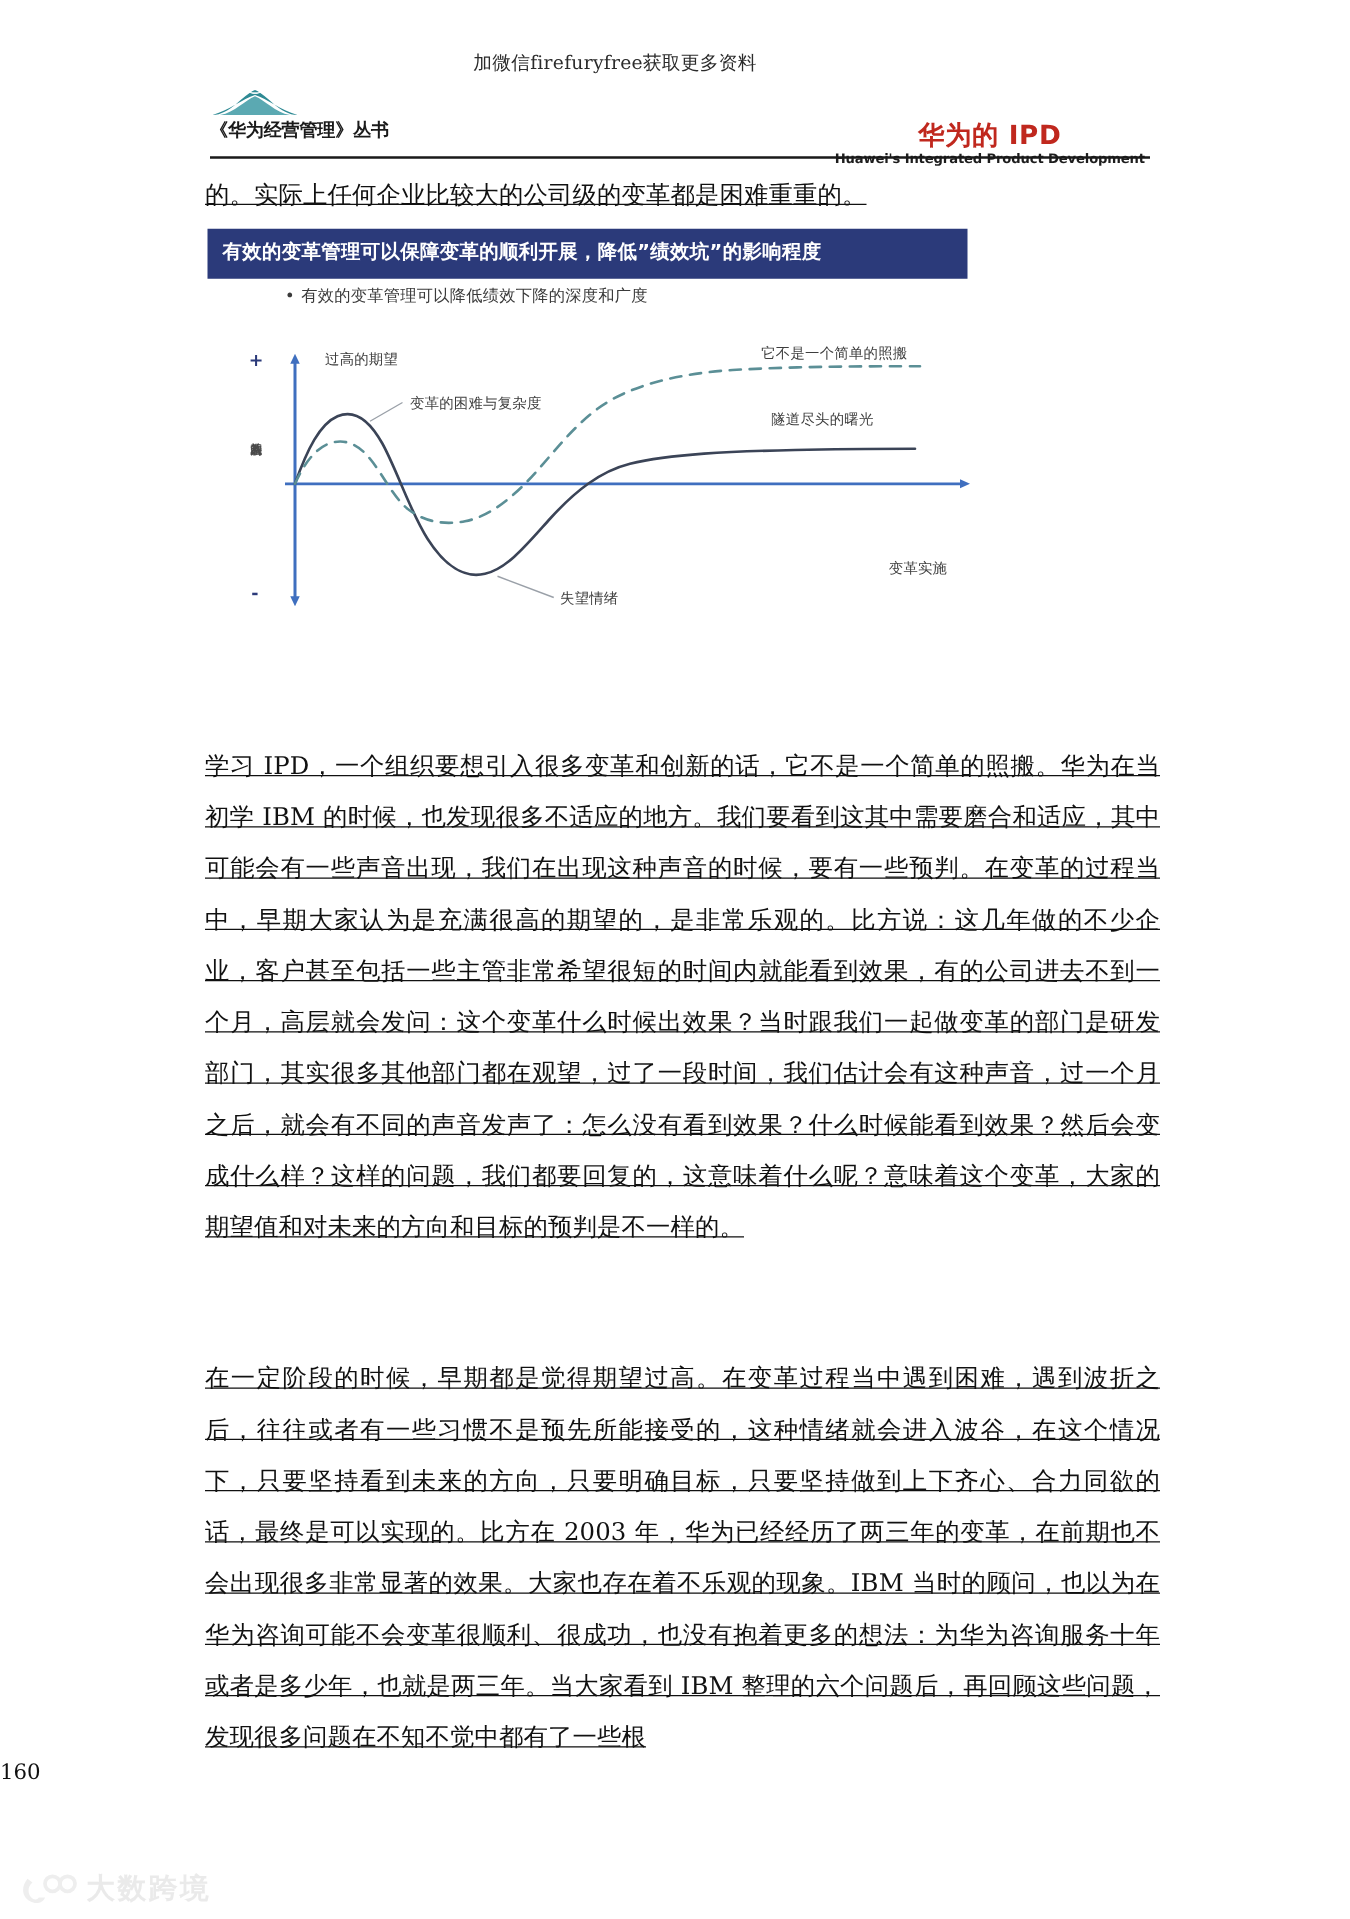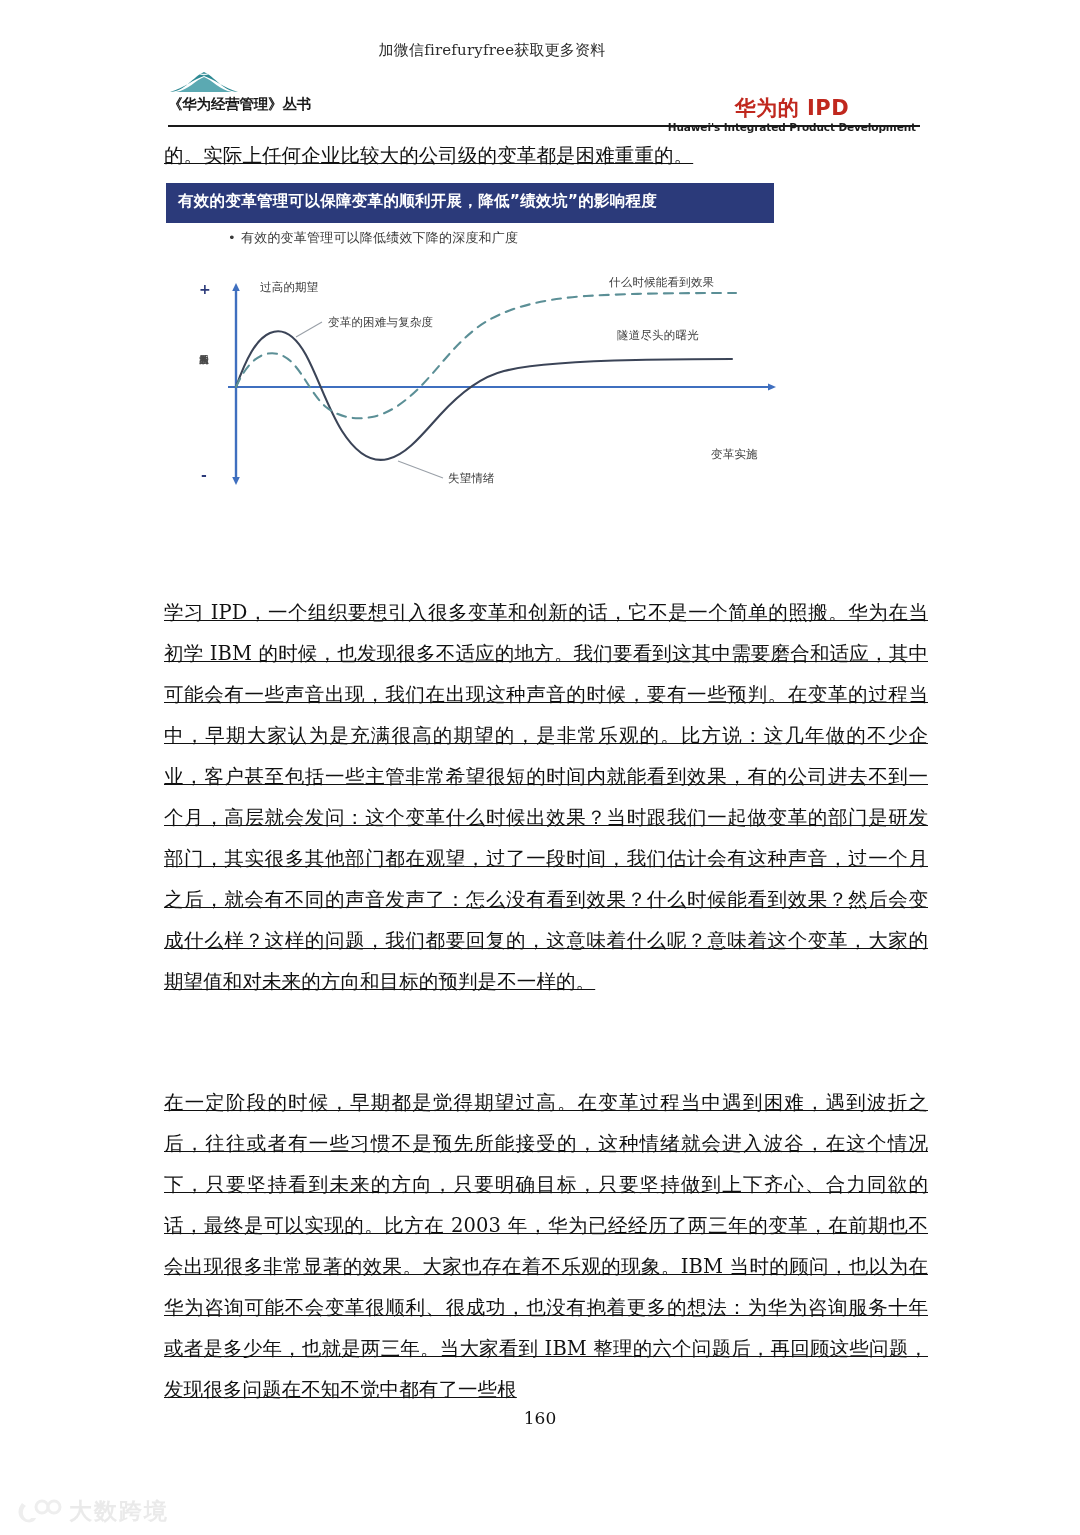--- a/index.html
+++ b/index.html
@@ -170,21 +170,21 @@
     width: 764px;
     text-indent: 0;
   }
   #para-1 { top: 572px; }
   #para-2 { top: 1062px; }
 
   
   .page-number {
     position: absolute;
     top: 1408px; left: 0; width: 1080px;
-    text-align: center;
+    text-align: left;
     font-family: "DejaVu Serif", "Liberation Serif", serif;
     font-size: 17px;
     color: #111;
   }
 
   
   .watermark {
     position: absolute;
     left: 18px; bottom: 10px;
     display: flex;
@@ -269,21 +269,21 @@
     <div class="plus-sign" style="left:33px; top:6px;">+</div>
     <div class="minus-sign" style="left:35px; top:192px;">-</div>
 
     <div class="ylabel-rot">利益关系人的看法</div>
 
     <div class="chart-label" style="left:545px; top:124px;margin-top:48px;">变革实施</div>
 
     <div class="chart-label" style="left:94px; top:5px;">过高的期望</div>
     <div class="chart-label" style="left:162px; top:40px;">变革的困难与复杂度</div>
     <div class="chart-label" style="left:282px; top:196px;">失望情绪</div>
-    <div class="chart-label" style="left:443px; top:0px;">什么时候能看到效果</div>
+    <div class="chart-label" style="left:443px; top:0px;">它不是一个简单的照搬</div>
     <div class="chart-label" style="left:451px; top:53px;">隧道尽头的曙光</div>
 
     <svg width="620" height="240" viewBox="0 0 620 240" style="position:absolute;left:0;top:0;pointer-events:none;">
       <line x1="130" y1="62" x2="156" y2="47" stroke="#9aa0a8" stroke-width="1.1"></line>
       <line x1="232" y1="186" x2="277" y2="203" stroke="#9aa0a8" stroke-width="1.1"></line>
     </svg>
   </div>
 </div>
 
 <p class="para body-text" id="para-1">学习 IPD，一个组织要想引入很多变革和创新的话，它不是一个简单的照搬。华为在当初学 IBM 的时候，也发现很多不适应的地方。我们要看到这其中需要磨合和适应，其中可能会有一些声音出现，我们在出现这种声音的时候，要有一些预判。在变革的过程当中，早期大家认为是充满很高的期望的，是非常乐观的。比方说：这几年做的不少企业，客户甚至包括一些主管非常希望很短的时间内就能看到效果，有的公司进去不到一个月，高层就会发问：这个变革什么时候出效果？当时跟我们一起做变革的部门是研发部门，其实很多其他部门都在观望，过了一段时间，我们估计会有这种声音，过一个月之后，就会有不同的声音发声了：怎么没有看到效果？什么时候能看到效果？然后会变成什么样？这样的问题，我们都要回复的，这意味着什么呢？意味着这个变革，大家的期望值和对未来的方向和目标的预判是不一样的。</p>

